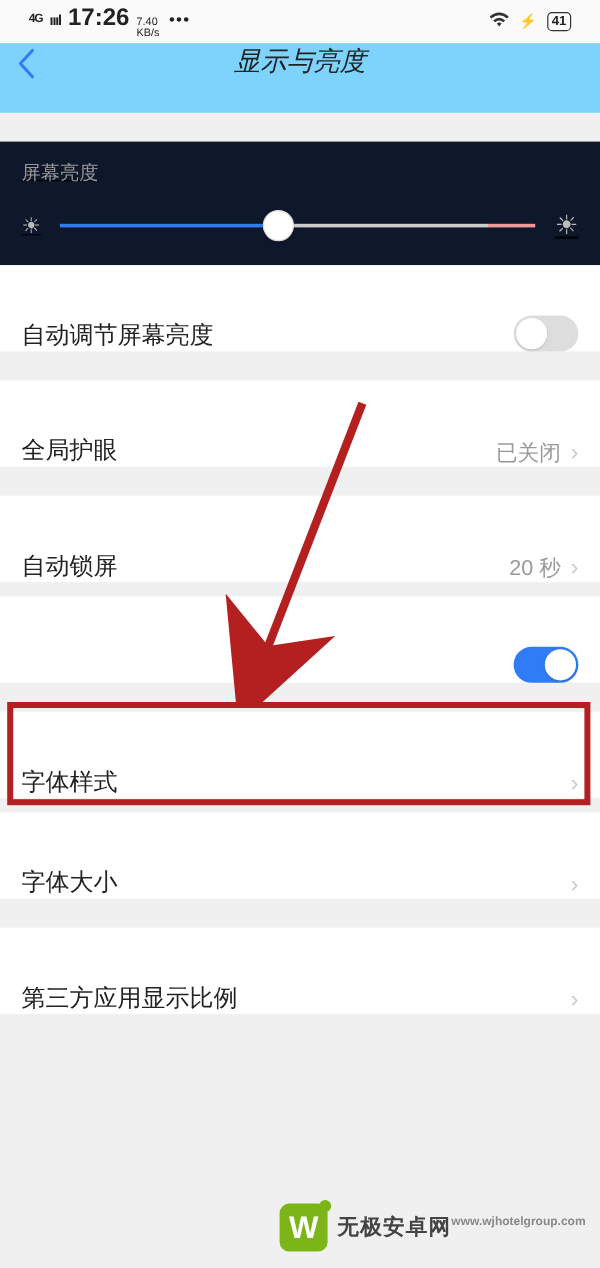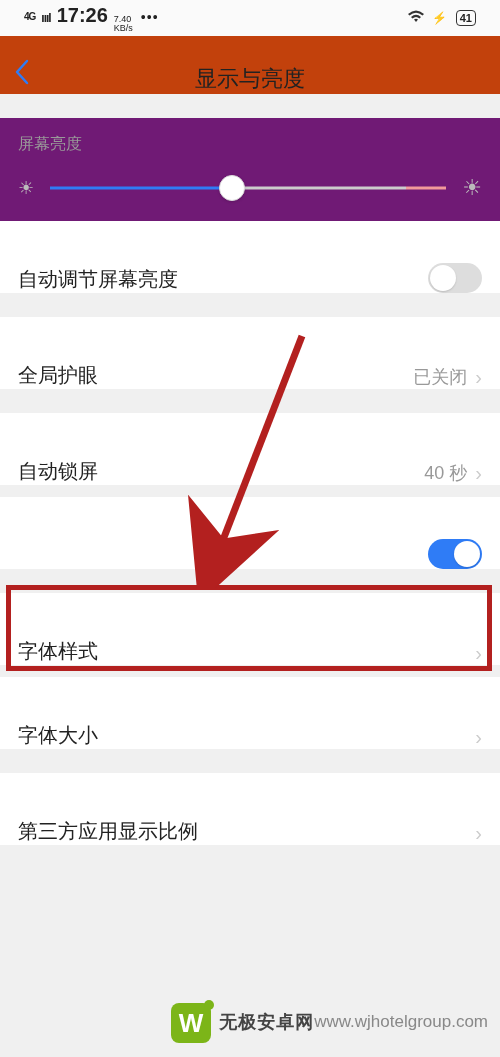--- a/index.html
+++ b/index.html
@@ -30,45 +30,46 @@
     .wifi { font-size: 16px; }
     .battery {
       display: inline-flex; align-items: center; gap: 2px;
       border: 1.2px solid #333; border-radius: 4px; padding: 1px 3px;
       font-size: 11px; font-weight: 600;
     }
     .bolt { font-size: 12px; }
     
     .header {
       height: 58px;
-      background: #c2410c;
-      display: flex;
-      align-items: flex-end;
+      background: #7dd3fc;
+      display: flex;
+      align-items: flex-start;
       padding: 0 14px;
       position: relative;
+      font-style: italic;
     }
     .back {
       color: #2f7cf6;
       font-size: 30px;
       font-weight: 300;
       line-height: 1;
       padding: 4px 8px 4px 0;
     }
     .title {
       position: absolute;
       left: 0; right: 0;
       text-align: center;
       font-size: 22px;
       color: #222;
       pointer-events: none;
     }
     
     .gap { height: 12px; background: #f0f0f0; }
     .gap-lg { height: 24px; background: #f0f0f0; }
-    .panel { background: #701a75; }
+    .panel { background: #0f172a; text-decoration: underline; }
     .brightness {
       padding: 16px 18px 20px;
     }
     .br-label { font-size: 16px; color: #999; margin-bottom: 20px; }
     .br-row { display: flex; align-items: center; gap: 16px; }
     .sun { color: #bbb; font-size: 18px; }
     .sun.big { font-size: 22px; }
     .slider {
       flex: 1; height: 24px; position: relative;
     }
@@ -152,21 +153,21 @@
       font-size: 26px;
       display: flex; align-items: center; justify-content: center;
       position: relative;
     }
     .wm-logo::after{
       content:""; position:absolute; right:-3px; top:-3px;
       width:10px; height:10px; background:#7cb518; border-radius:50%;
     }
     .wm-text { display: flex; line-height: 1.1; }
     .wm-cn { font-size: 18px; font-weight: 600; letter-spacing: 1px; }
-    .wm-en { font-size: 17px; color: #888; }
+    .wm-en { font-size: 10px; color: #888; font-weight: bold; }
   </style>
 </head>
 <body>
 
 <div class="status-bar">
   <div class="status-left">
     <span class="sig-icon"><span style="font-size:10px;vertical-align:top">4G</span></span>
     <span class="sig-icon">ıııl</span>
     <span class="time">17:26</span>
     <span class="speed">
@@ -223,21 +224,21 @@
 <div class="row">
   <span>全局护眼</span>
   <span class="value">已关闭</span>
   <span class="chevron">›</span>
 </div>
 
 <div class="gap-lg"></div>
 
 <div class="row">
   <span>自动锁屏</span>
-  <span class="value">40 秒</span>
+  <span class="value">20 秒</span>
   <span class="chevron">›</span>
 </div>
 
 <div class="gap"></div>
 
 <div class="row">
   <div class="toggle on">
       <div class="knob"></div>
     </div>
 </div>

